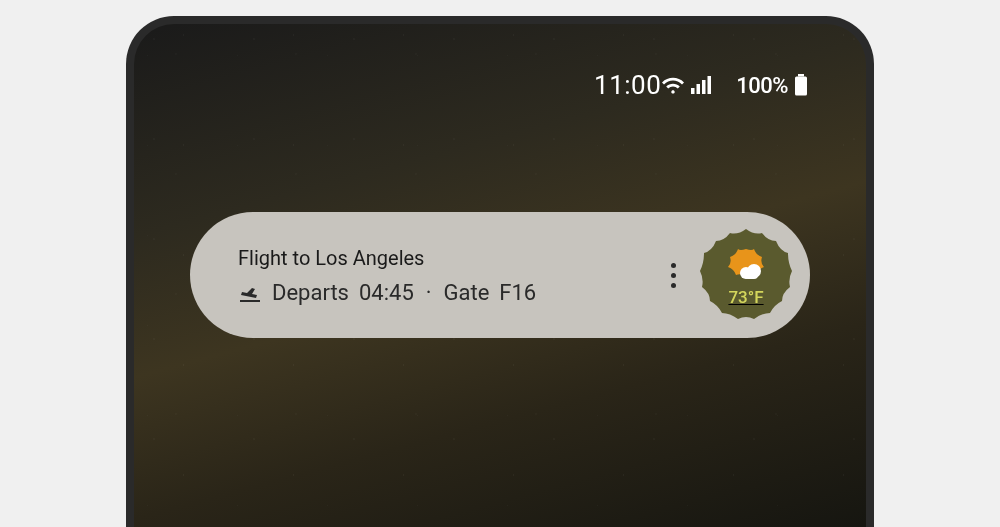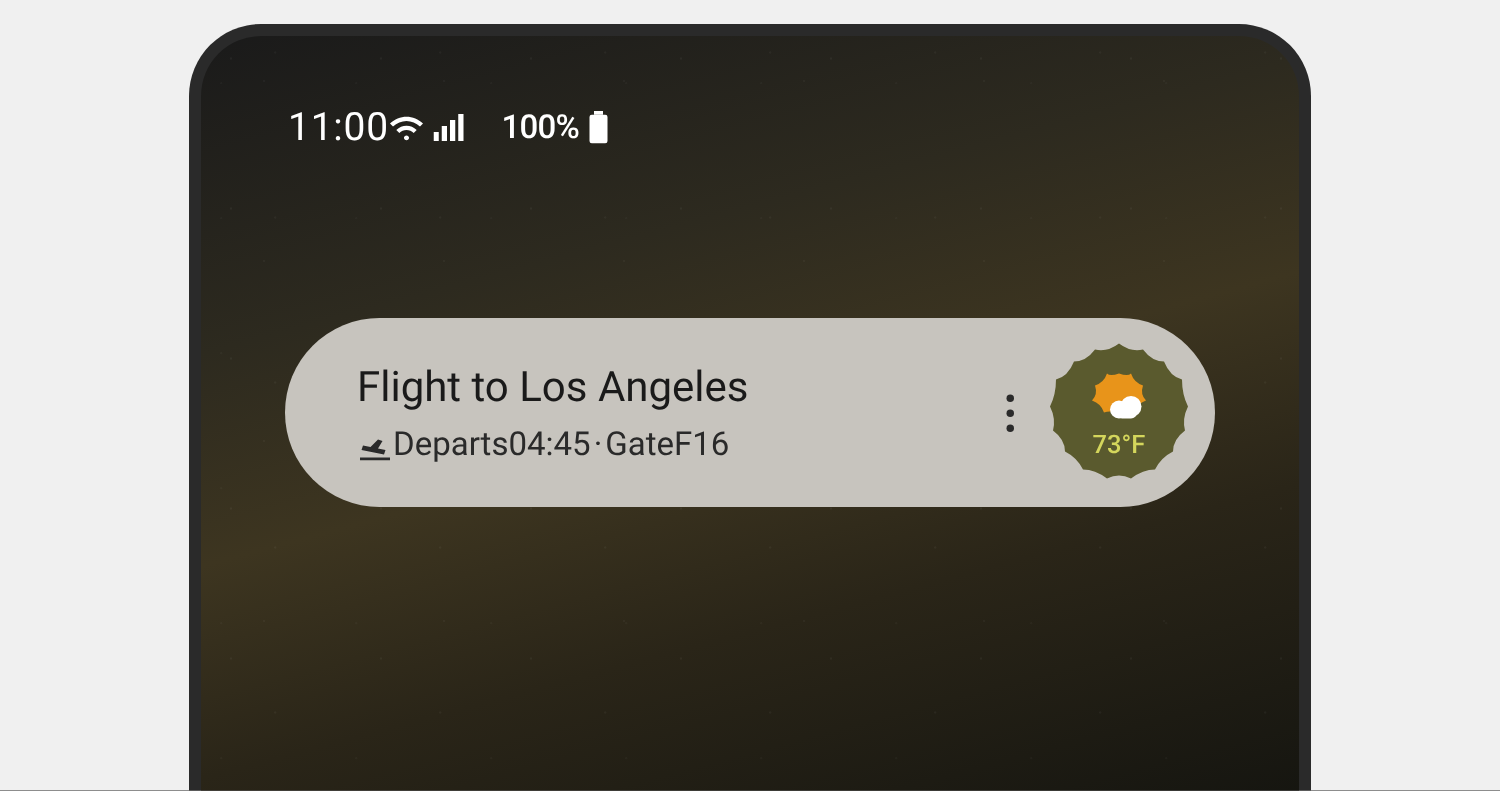--- a/index.html
+++ b/index.html
@@ -41,21 +41,21 @@
                         radial-gradient(circle at 45% 10%, rgba(255,255,255,0.07) 0.5px, transparent 1px);
       background-size: 100px 100px, 120px 120px, 90px 90px, 110px 110px;
       opacity: 0.6;
     }
     .status-bar {
       position: absolute;
       top: 46px;
       left: 0; right: 0;
       padding: 0 58px;
       display: flex;
-      justify-content: flex-start;
+      justify-content: flex-end;
       align-items: center;
       color: white;
       z-index: 2;
     }
     .status-time {
       font-size: 26px;
       font-weight: 400;
       letter-spacing: 0.5px;
     }
     .status-right {
@@ -84,28 +84,28 @@
       padding-right: 14px;
       z-index: 3;
     }
     .card-main {
       flex: 1;
       display: flex;
       flex-direction: column;
       gap: 10px;
     }
     .card-title {
-      font-size: 28px;
+      font-size: 20px;
       color: #1a1a1a;
       font-weight: 400;
     }
     .card-sub {
       display: flex;
       align-items: center;
-      gap: 0;
+      gap: 10px;
       font-size: 22px;
       color: #2a2a2a;
       font-weight: 400;
     }
     .card-sub .dot-sep { margin: 0 2px; }
     .overflow-btn {
       width: 30px;
       height: 40px;
       display: flex;
       align-items: center;
@@ -120,20 +120,21 @@
     }
     .weather-chip {
       width: 100px;
       height: 100px;
       position: relative;
       display: flex;
       align-items: center;
       justify-content: center;
       flex-direction: column;
       gap: 2px;
+      text-decoration: underline;
     }
     .weather-bg {
       position: absolute;
       inset: 0;
     }
     .weather-icon {
       position: relative;
       z-index: 2;
       margin-top: 4px;
     }

